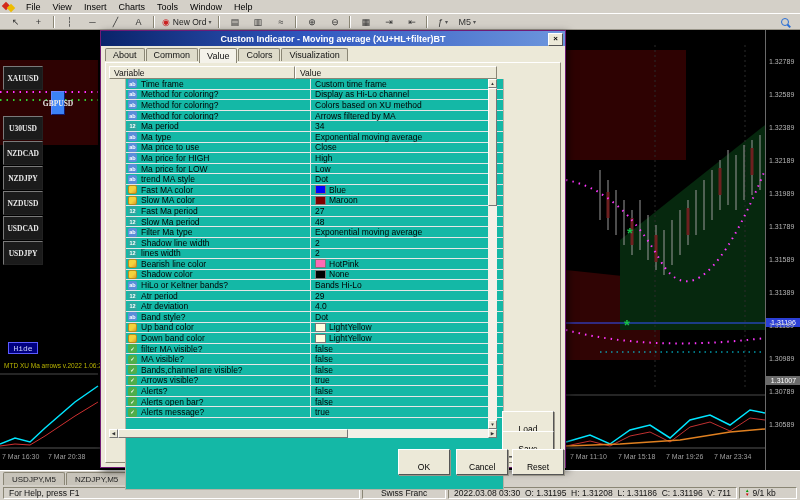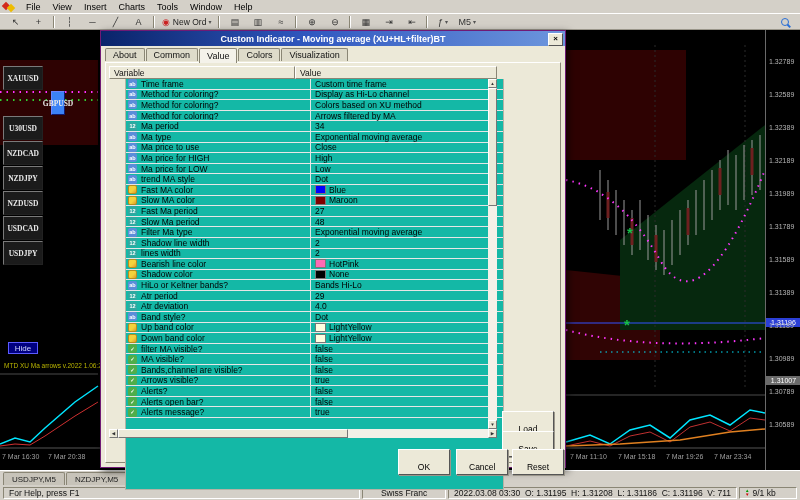--- a/index.html
+++ b/index.html
@@ -41,21 +41,21 @@
         background:#2b3fd6;padding:1px 0;}
   .ptag2{background:#6a6a6a;top:346px;}
   .ptag1{top:288px;}
   #symbol-panel{position:absolute;left:3px;top:36px;width:40px;display:flex;flex-direction:column;gap:1px;}
   .sym{height:24px;background:#1b1b1b;color:#e9e9e9;font-size:7.5px;font-weight:bold;
        border:1px solid;border-color:#7a7a7a #222 #222 #7a7a7a;display:flex;align-items:center;
        justify-content:center;font-family:Liberation Serif, serif;padding:6px;}
   .sym.sel{background:#3b82f6;border-color:#6c82ff #101a70 #101a70 #6c82ff;margin-left:48px;}
   #hide-btn{position:absolute;left:8px;top:312px;width:30px;height:12px;background:#000080;
             color:#cdd3ff;font-size:8px;border:1px solid #5b5bff;display:flex;align-items:center;
-            justify-content:center;font-family:Liberation Sans, sans-serif;padding:0;}
+            justify-content:center;font-family:Liberation Mono, monospace;padding:0;}
   #indicator-label{position:absolute;left:4px;top:332px;color:#b9b400;font-size:6.5px;white-space:nowrap;}
   .tl{position:absolute;top:423px;font-size:7px;color:#9f9f9f;white-space:nowrap;}
 
   
   #chart-tabs{position:absolute;left:0;top:470px;width:800px;height:15px;background:#d4d0c8;
               border-top:1px solid #fff;display:flex;align-items:flex-end;padding-left:3px;
               box-sizing:border-box;}
   .ctab{font-size:8px;padding:0 8px;border:1px solid #8a8675;border-bottom:none;background:#c7c3b9;
         margin-right:1px;border-radius:2px 2px 0 0;height:12px;display:flex;align-items:center;color:#222;}
   .ctab.active{background:#f5f3eb;height:14px;}

